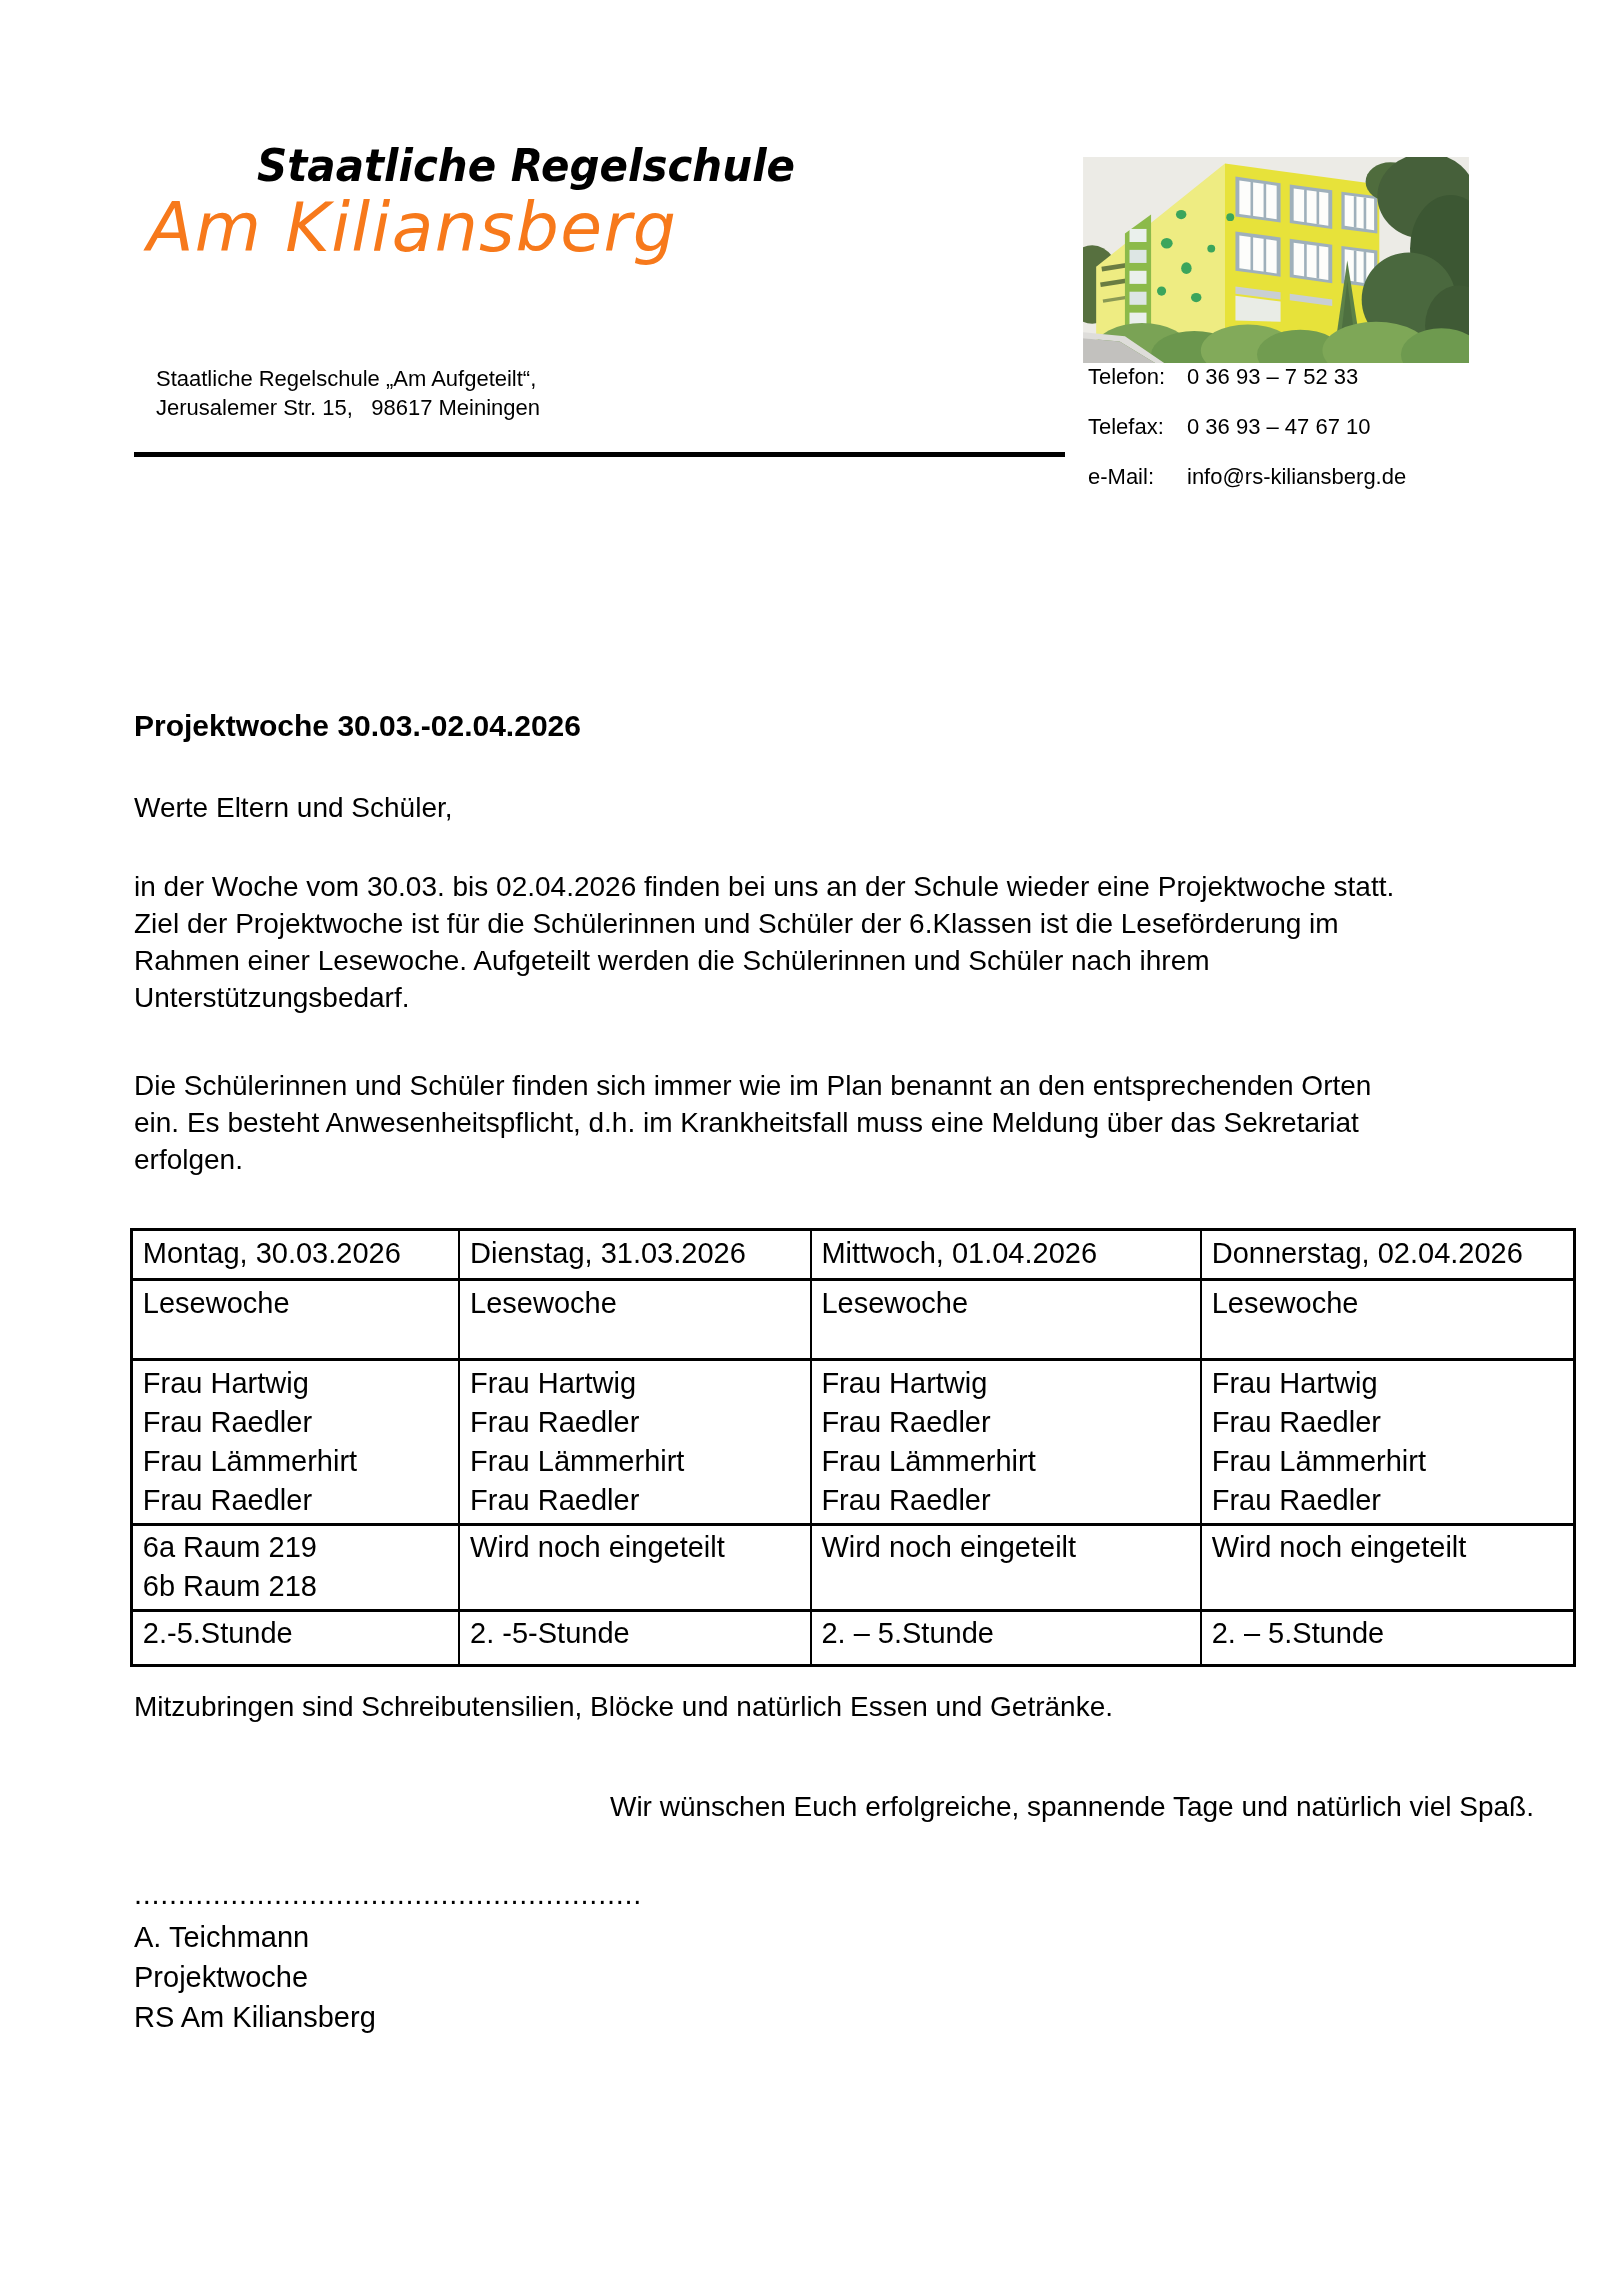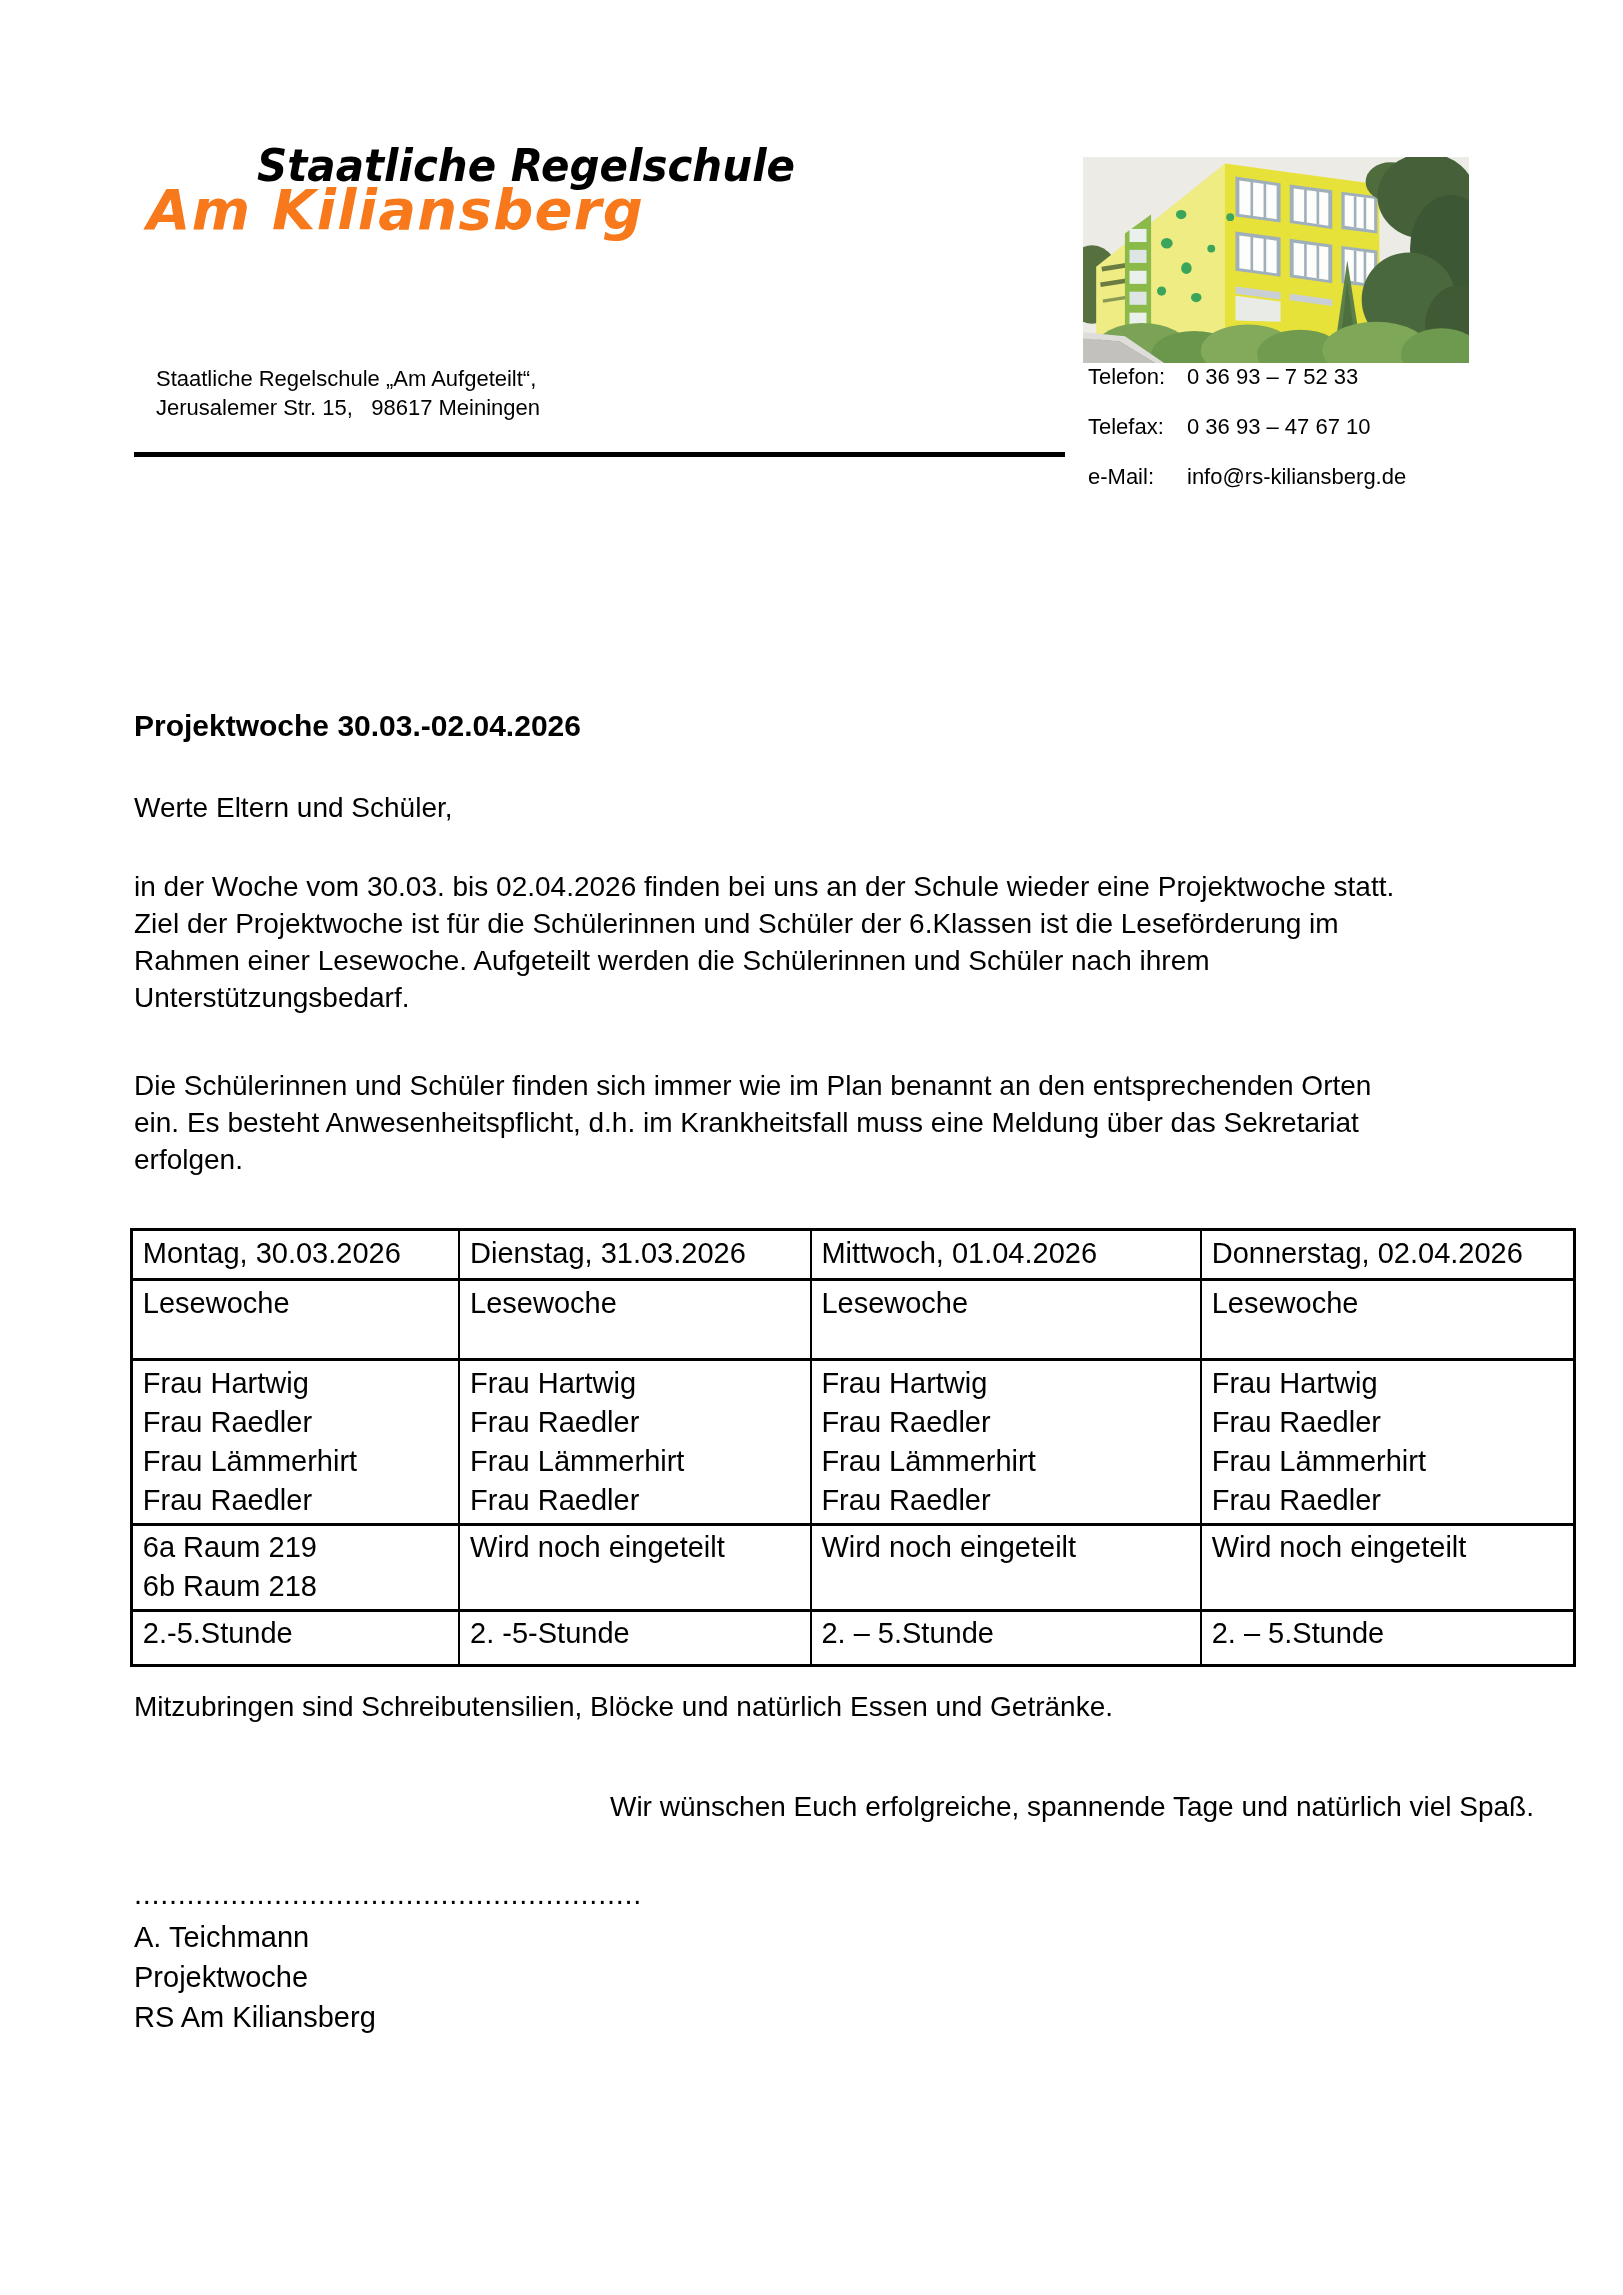--- a/index.html
+++ b/index.html
@@ -14,24 +14,24 @@
   
   .title-sub {
     position:absolute; left:257px; top:140px;
     font-family:"DejaVu Sans", sans-serif;
     font-style:italic; font-weight:700;
     font-size:42px; letter-spacing:0px; color:#000;
     transform:scaleY(1.05); transform-origin:left top;
     white-space:nowrap;
   }
   .title-main {
-    position:absolute; left:147px; top:177px;
+    position:absolute; left:147px; top:188px;
     font-family:"DejaVu Sans", sans-serif;
-    font-style:italic; font-weight:700;
-    font-size:56px; letter-spacing:1.3px;
+    font-style:italic; font-weight:400;
+    font-size:68px; letter-spacing:1.3px;
     white-space:nowrap;
   }
   .photo {
     position:absolute; left:1083px; top:157px;
     width:386px; height:206px; overflow:hidden;
   }
   .addr {
     position:absolute; left:156px; top:364px;
     font-size:22px; line-height:29.4px; white-space:pre;
   }

